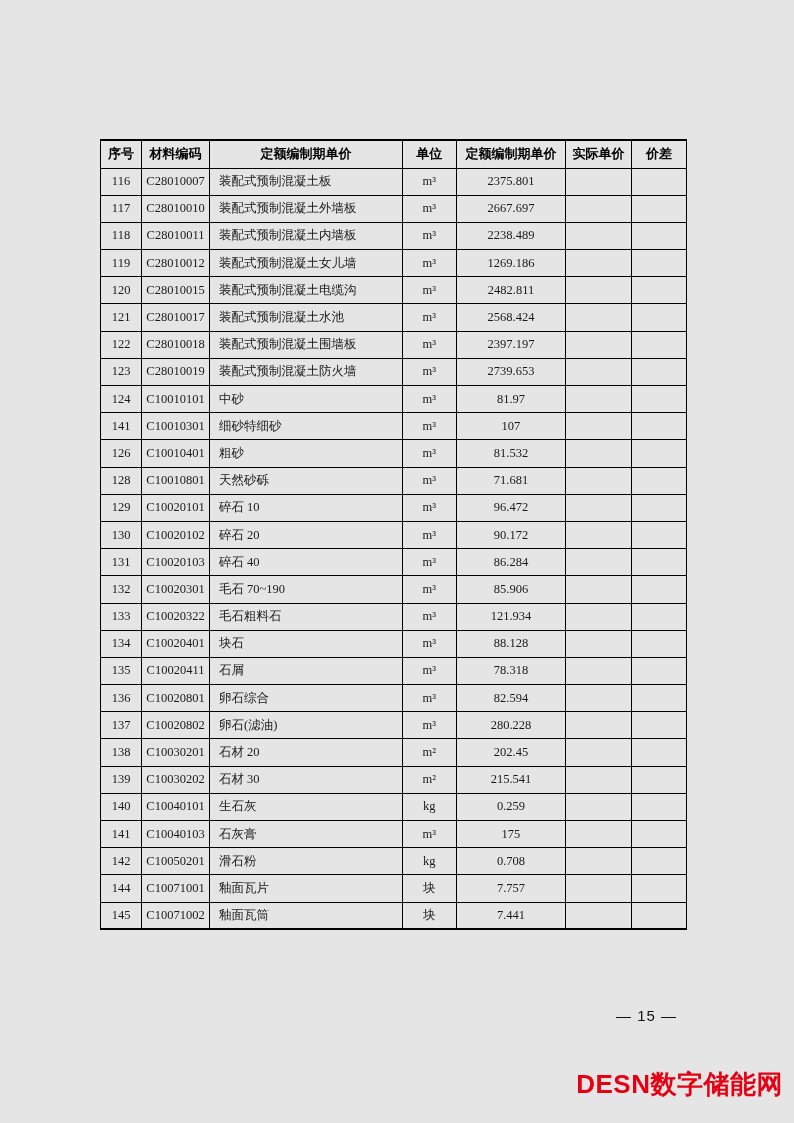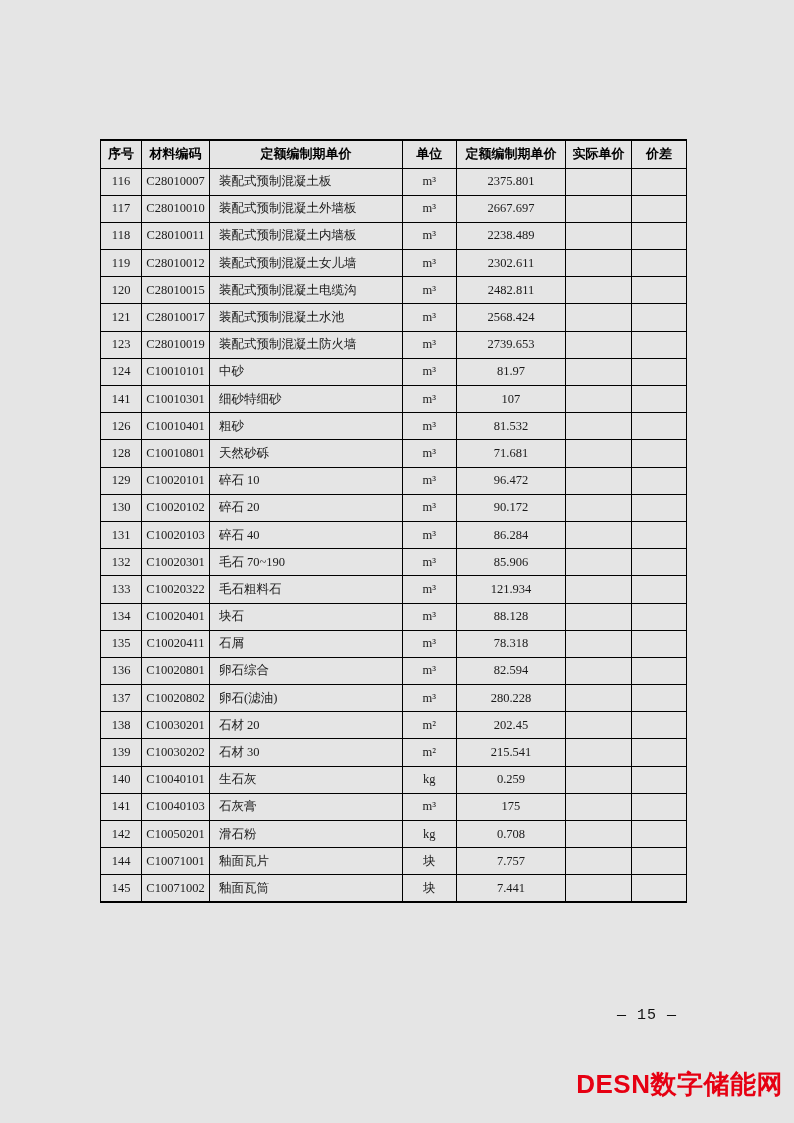--- a/index.html
+++ b/index.html
@@ -49,21 +49,21 @@
     padding-left:9px;
     font-family:Liberation Serif, serif;
   }
   .page-number {
     position:absolute;
     top:1007px;
     right:117px;
     font-size:15px;
     letter-spacing:1px;
     color:#111;
-    font-family:Liberation Mono, monospace;
+    font-family:Liberation Sans, sans-serif;
   }
   .site-watermark {
     position:absolute;
     top:1067px;
     right:11px;
     font-family:"Liberation Sans","DejaVu Sans",sans-serif;
     font-weight:bold;
     font-size:26px;
     line-height:34px;
     letter-spacing:0.5px;
@@ -121,39 +121,48 @@
     <td>m³</td>
     <td>2238.489</td>
     <td></td>
     <td></td>
   </tr>
         <tr>
     <td>119</td>
     <td>C28010012</td>
     <td class="name-cell">装配式预制混凝土女儿墙</td>
     <td>m³</td>
-    <td>2302.611</td>
+    <td>1269.186</td>
     <td></td>
     <td></td>
   </tr>
         <tr>
     <td>120</td>
     <td>C28010015</td>
     <td class="name-cell">装配式预制混凝土电缆沟</td>
     <td>m³</td>
     <td>2482.811</td>
     <td></td>
     <td></td>
   </tr>
         <tr>
     <td>121</td>
     <td>C28010017</td>
     <td class="name-cell">装配式预制混凝土水池</td>
     <td>m³</td>
     <td>2568.424</td>
+    <td></td>
+    <td></td>
+  </tr>
+        <tr>
+    <td>122</td>
+    <td>C28010018</td>
+    <td class="name-cell">装配式预制混凝土围墙板</td>
+    <td>m³</td>
+    <td>2397.197</td>
     <td></td>
     <td></td>
   </tr>
         <tr>
     <td>123</td>
     <td>C28010019</td>
     <td class="name-cell">装配式预制混凝土防火墙</td>
     <td>m³</td>
     <td>2739.653</td>
     <td></td>

